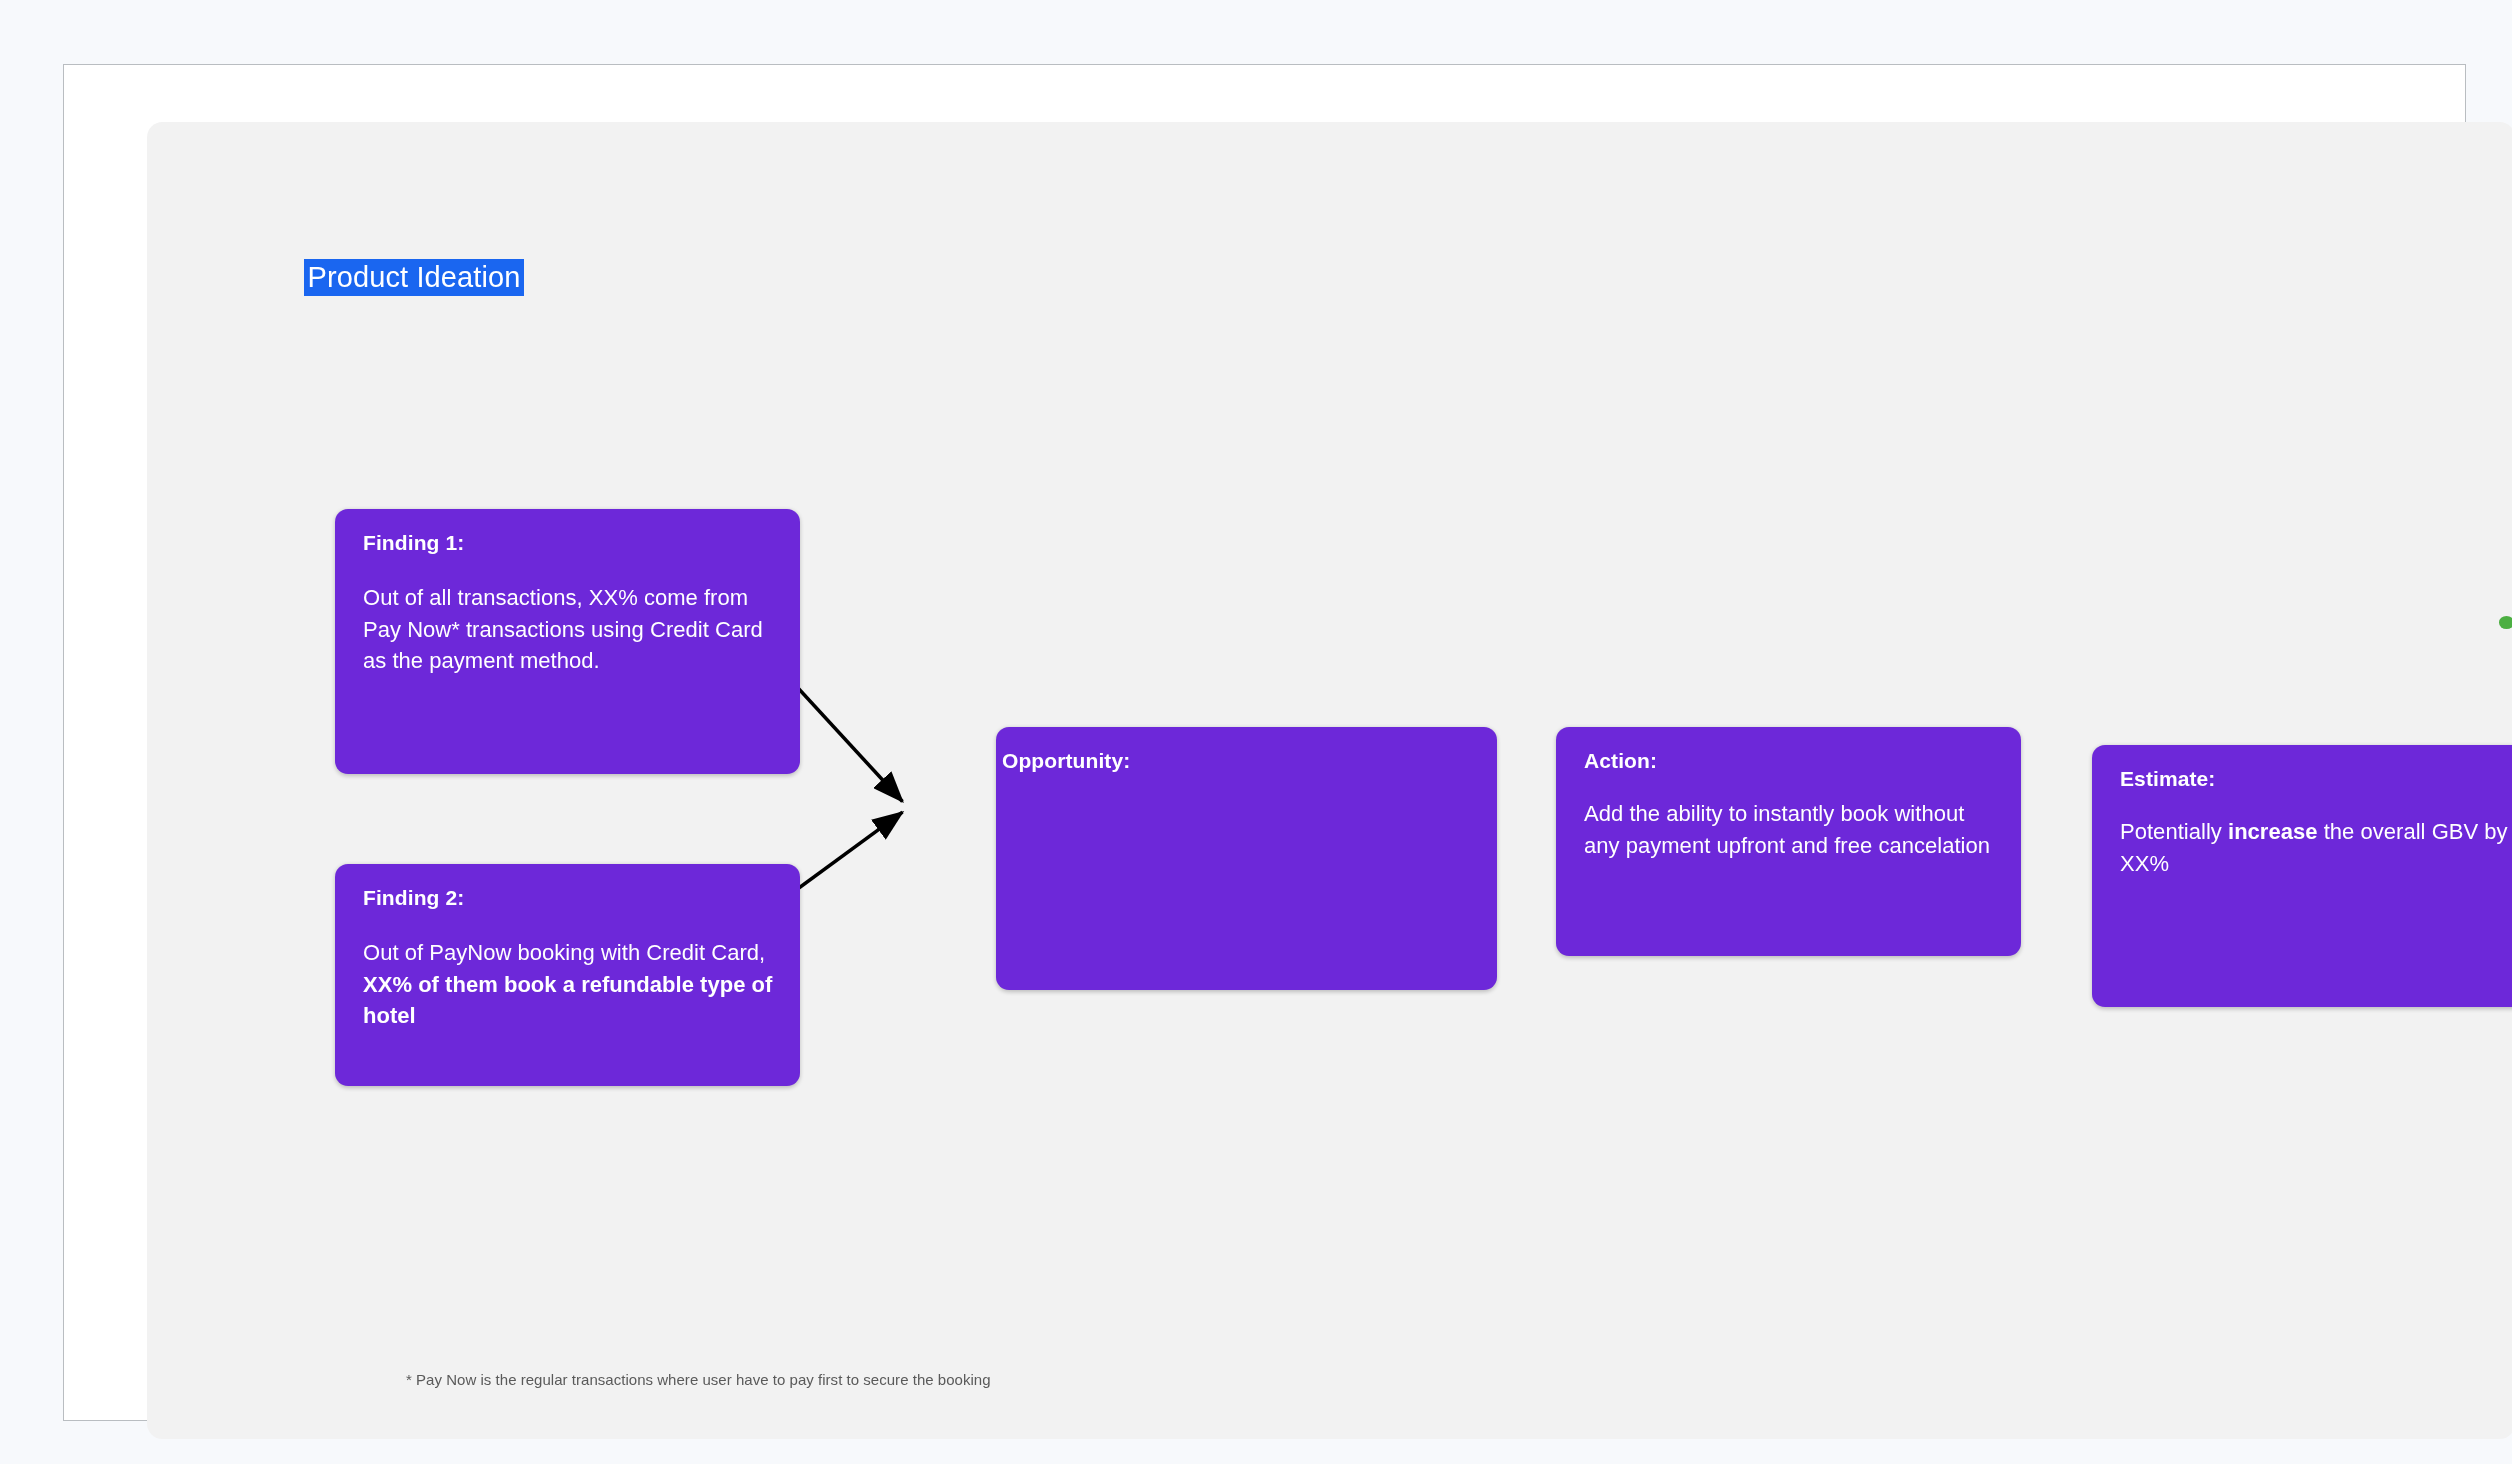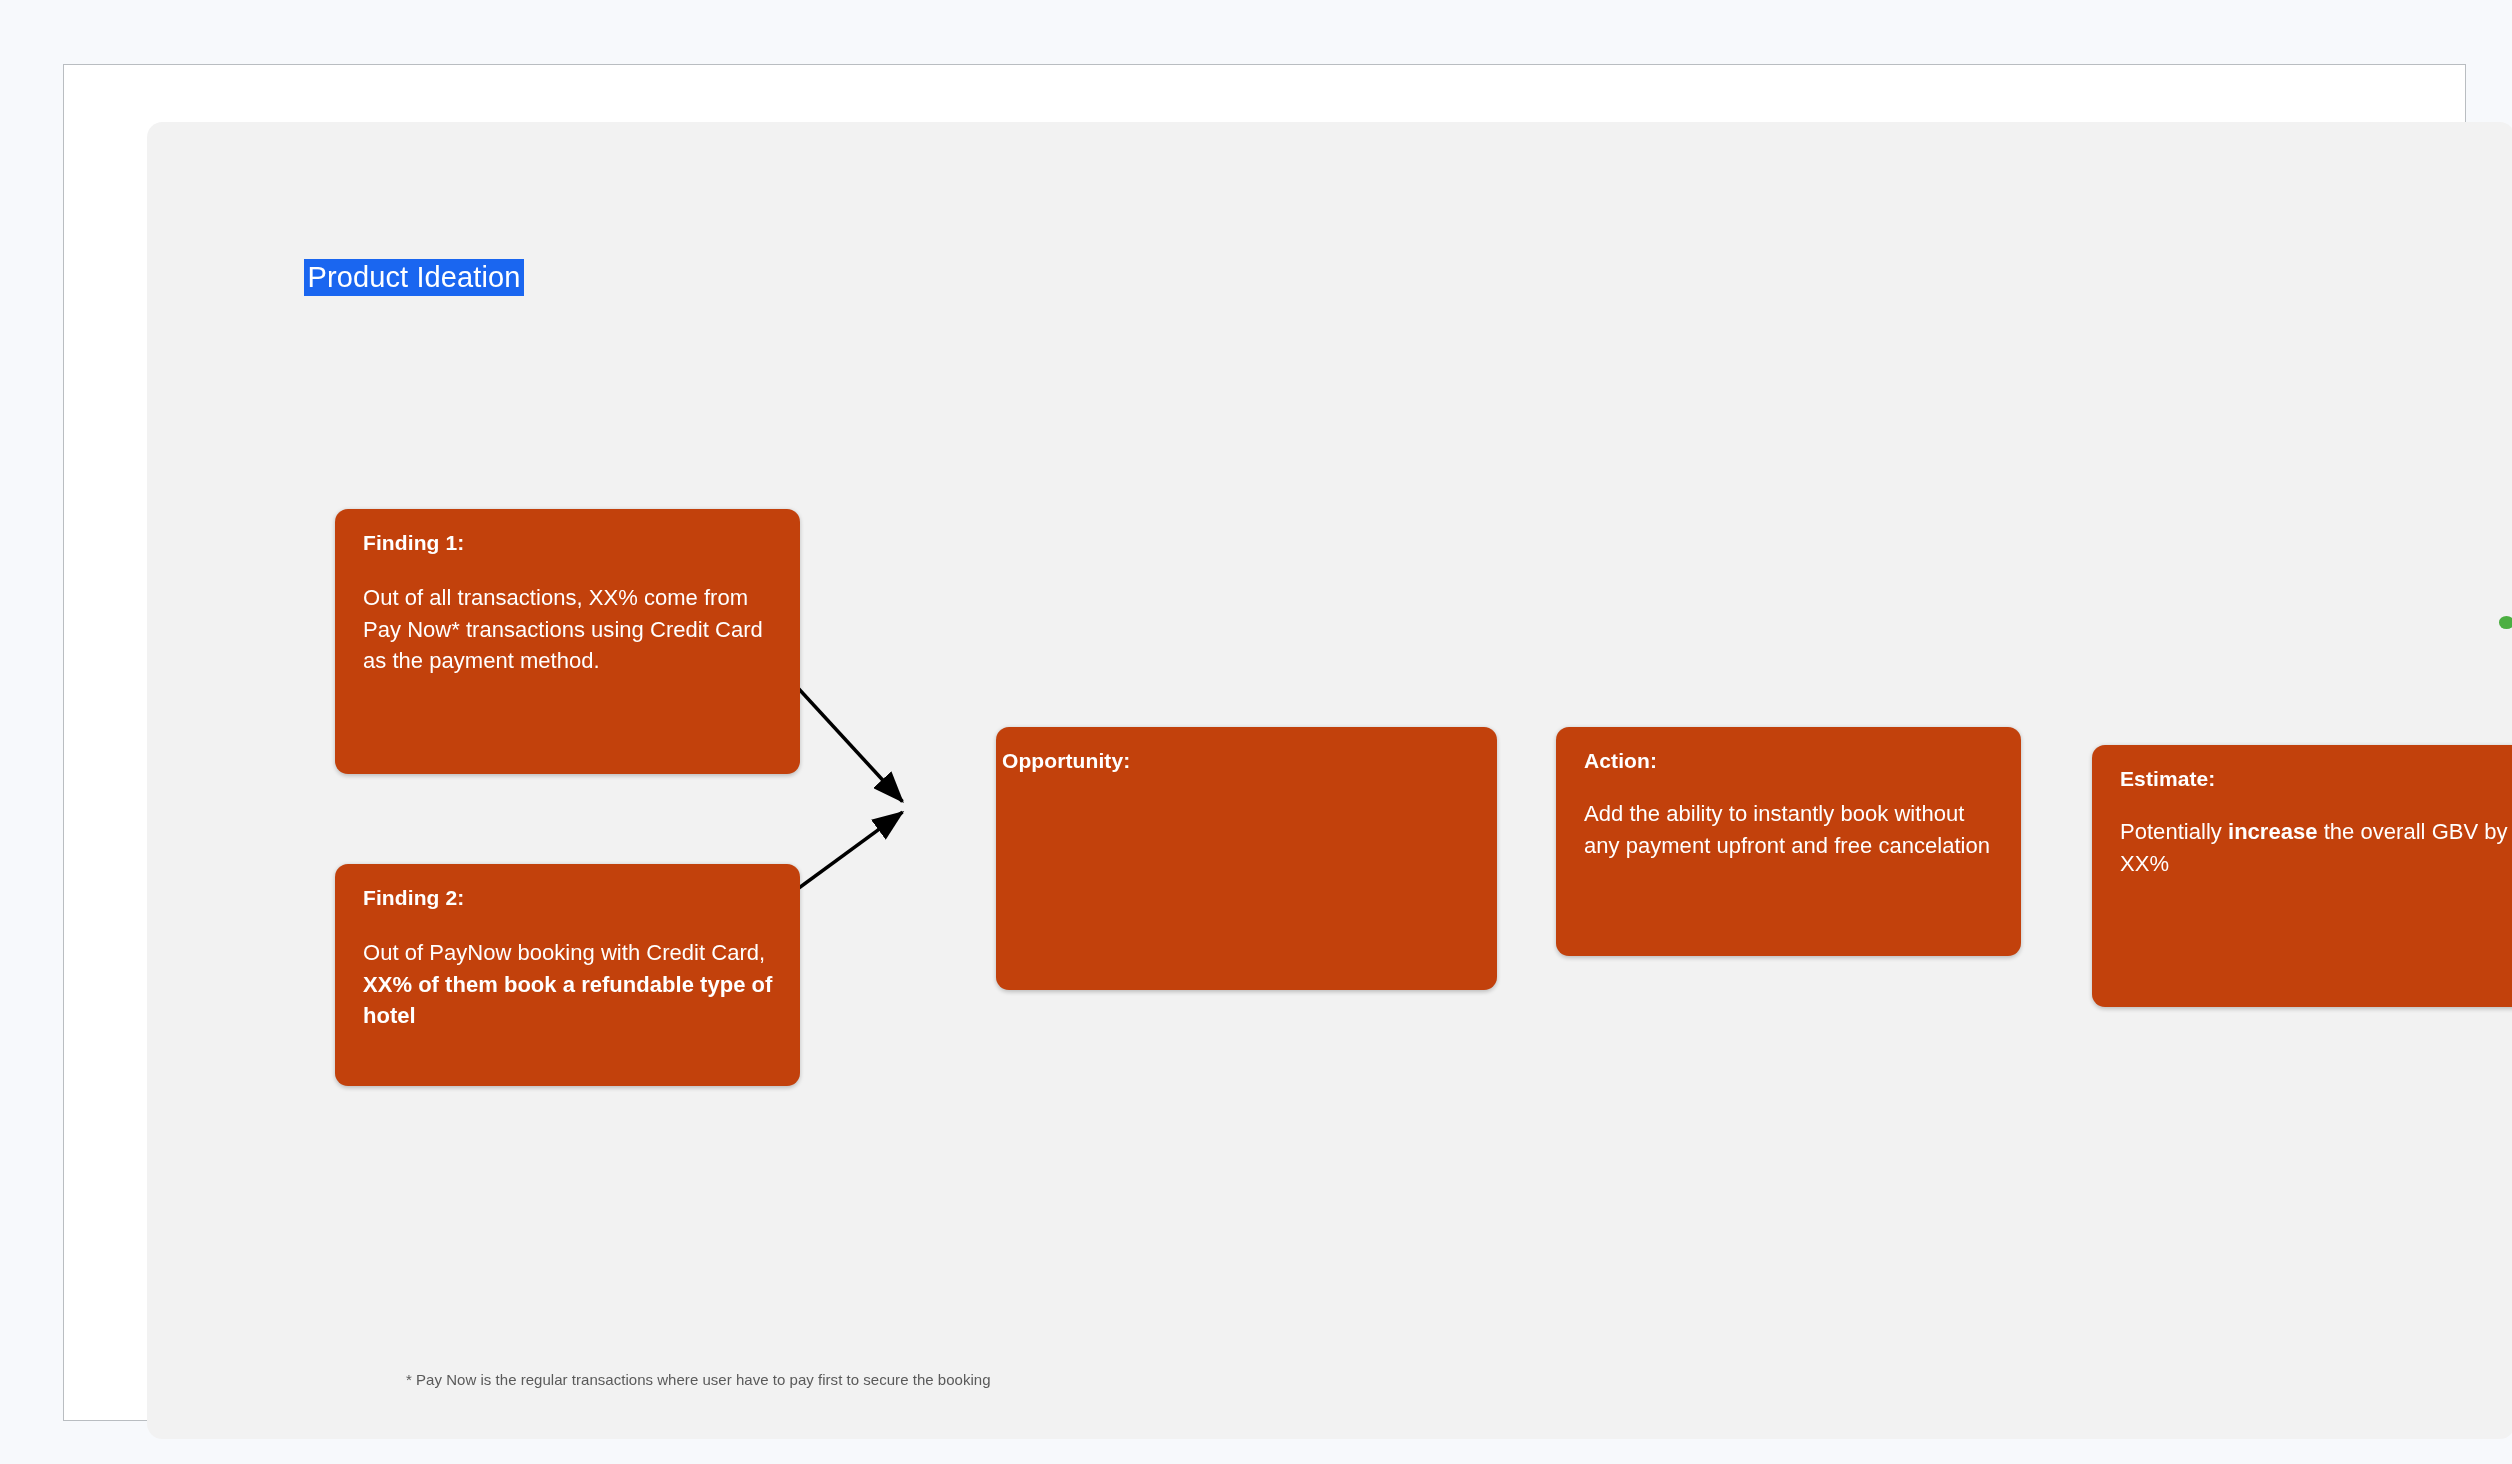--- a/index.html
+++ b/index.html
@@ -51,21 +51,21 @@
     color: #ffffff;
     background: #1a66f0;
     padding: 1.8px 3.6px 3px 3.6px;
     white-space: nowrap;
     font-weight: 400;
   }
 
   
   .card {
     position: absolute;
-    background: #c2410c;
+    background: #6d28d9;
     border-radius: 13px;
     color: #ffffff;
     box-sizing: border-box;
     padding: 20px 26px 20px 28px;
     box-shadow: 0 1.8px 4.1px rgba(0,0,0,0.22);
   }
   .card-heading {
     font-weight: 700;
     font-size: 21px;
     line-height: 1.3;

